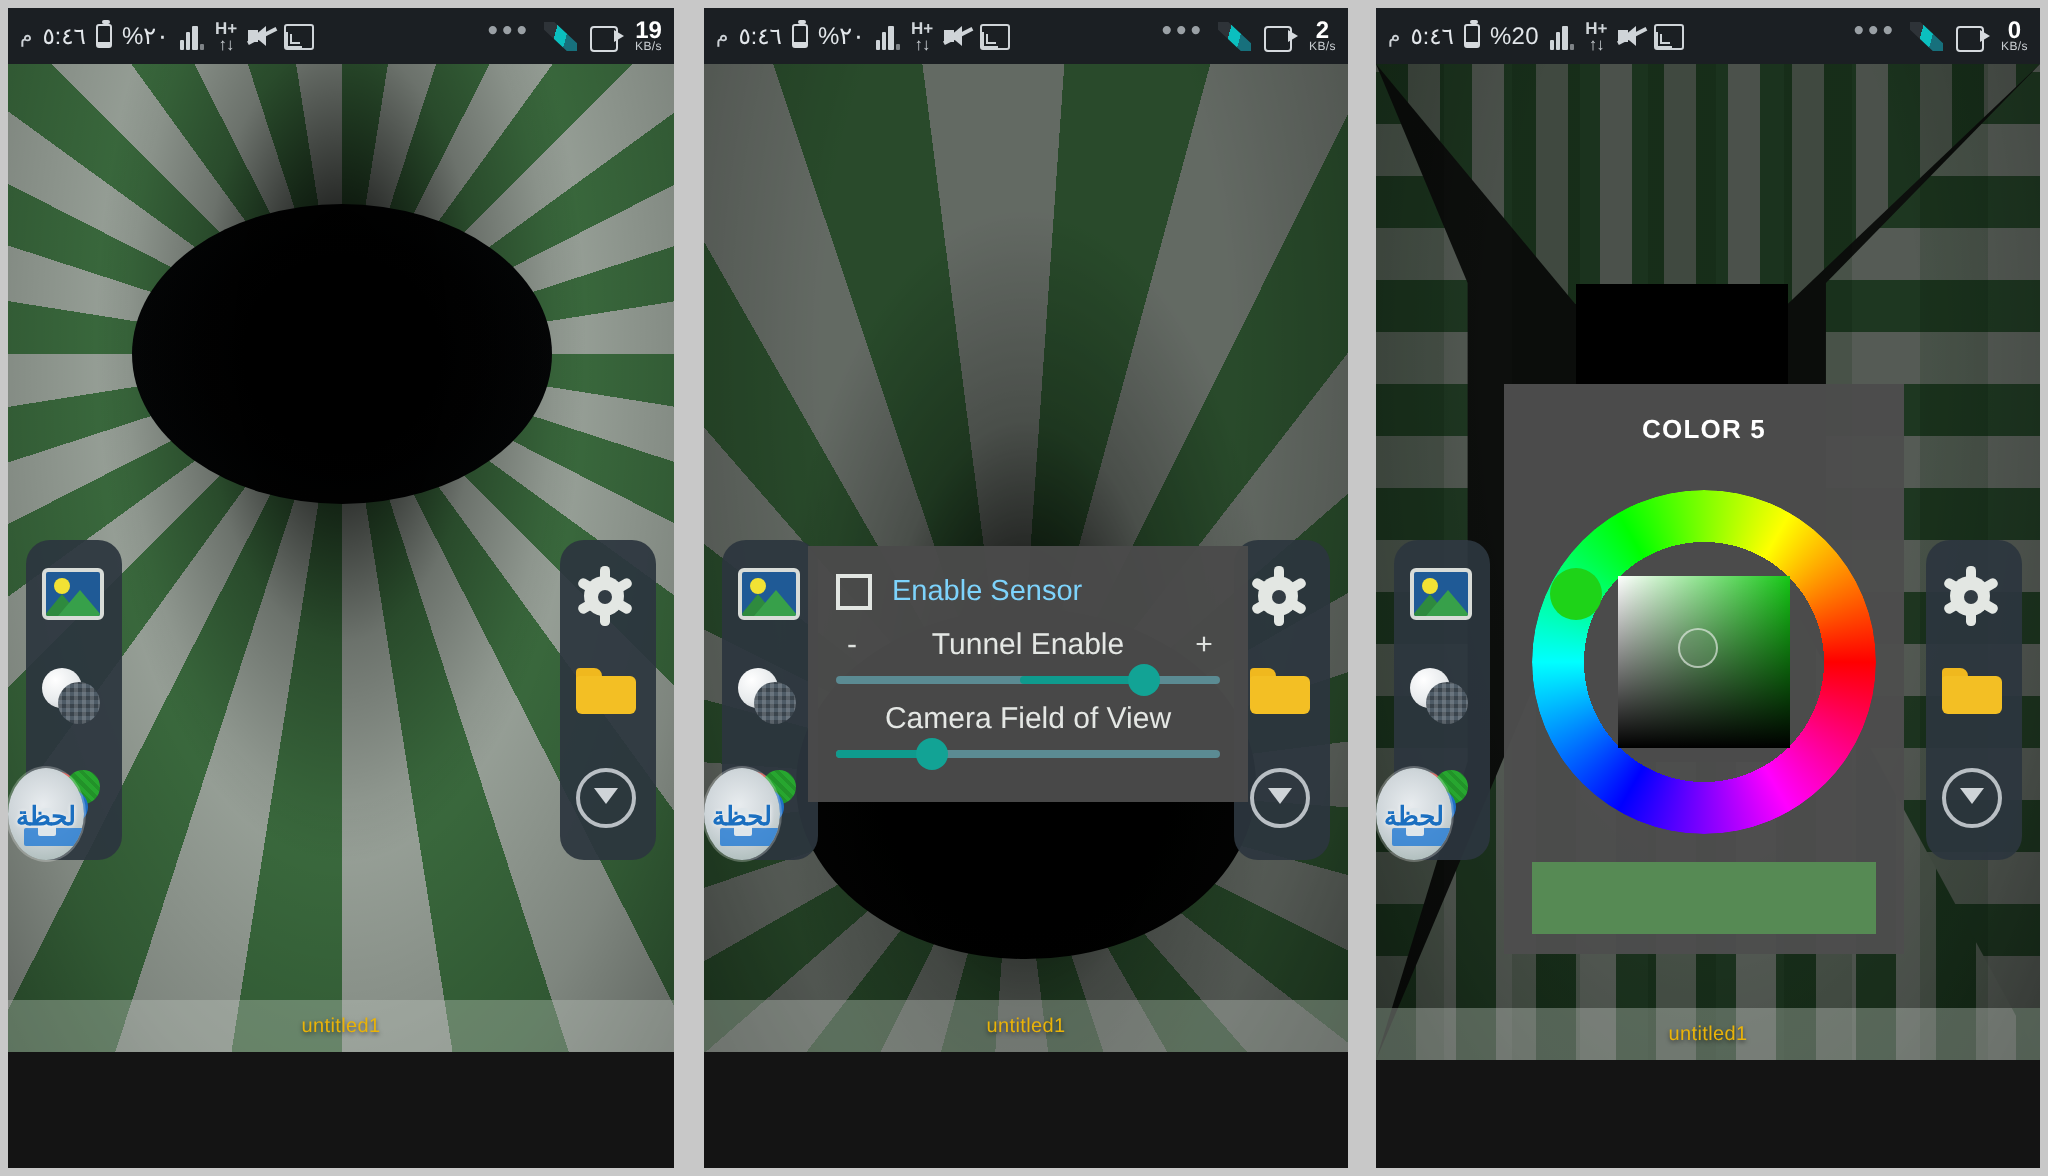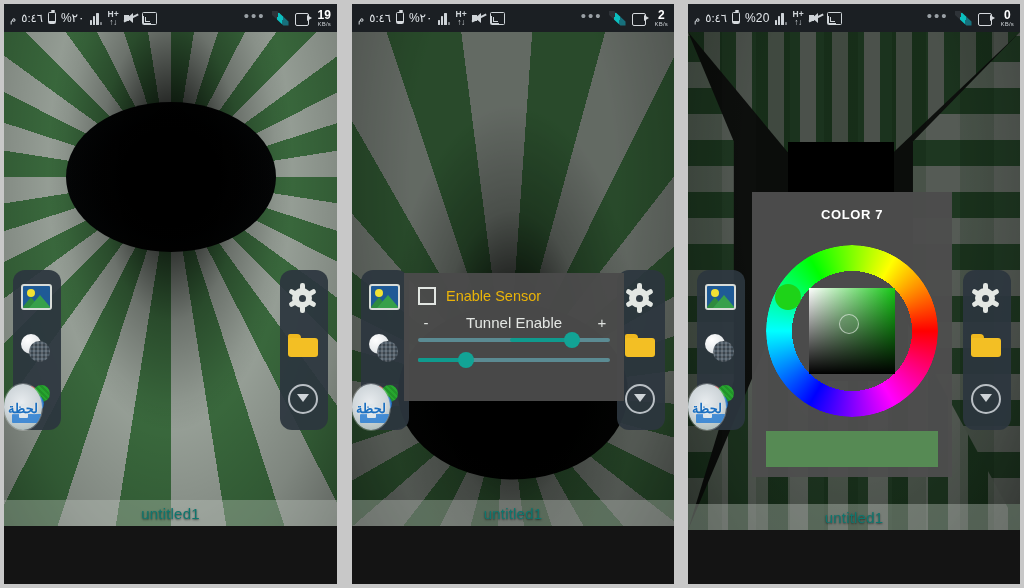--- a/index.html
+++ b/index.html
@@ -299,21 +299,21 @@
 
   
   .title-strip {
     position:absolute; left:0; right:0;
     height: 26px;
     background: rgba(190,196,190,.38);
     display:flex; align-items:center; justify-content:center;
     z-index: 25;
   }
   .title-strip span {
-    color:#0f766e; font-size:15px; letter-spacing:.2px;
+    color:#eab308; font-size:10px; letter-spacing:.2px;
     text-shadow:0 1px 2px rgba(0,0,0,.55);
   }
   .nav-black {
     position:absolute; left:0; right:0; bottom:0;
     background:#141414;
   }
 
   
   .settings-card {
     position:absolute;
@@ -322,21 +322,21 @@
     background: rgba(74,74,74,.97);
     z-index: 30;
     padding: 14px 14px 12px;
     display:flex; flex-direction:column;
   }
   .sensor-row { display:flex; align-items:center; gap:10px; }
   .checkbox {
     width:18px; height:18px; border:2px solid #e2e6e2; background:transparent;
     flex:0 0 auto; cursor:pointer;
   }
-  .sensor-row .lbl { color:#eab308; font-size:14.5px; }
+  .sensor-row .lbl { color:#7dd3fc; font-size:14.5px; }
 
   .slider-block { margin-top: 9px; }
   .slider-head {
     display:flex; align-items:center; justify-content:space-between;
     color:#e4e7e4; font-size:15px; padding:0 2px;
   }
   .slider-head .minus, .slider-head .plus {
     font-size:15px; color:#dfe2df; width:12px; text-align:center; cursor:pointer;
   }
   .slider-head .name { flex:1; text-align:center; }
@@ -616,20 +616,21 @@
             <span class="name">Tunnel Enable</span>
             <span class="plus">+</span>
           </div>
           <div class="slider-track">
             <div class="slider-fill" id="speed-fill" style="left: 48%; width: 32%;"></div>
             <div class="slider-knob" id="speed-knob" style="left: 80%;"></div>
           </div>
         </div>
 
         <div class="slider-block">
+          <div class="fov-head">Camera Field of View</div>
           <div class="slider-track">
             <div class="slider-fill" id="fov-fill" style="width: 25%;"></div>
             <div class="slider-knob" id="fov-knob" style="left: 25%;"></div>
           </div>
         </div>
       </div>
 
       <div class="title-strip" style="bottom:0;">
         <span>untitled1</span>
       </div>
@@ -747,21 +748,21 @@
               <span class="body"></span>
           </div>
         </div>
         <div class="tool-btn">
           <div class="ic-chev"></div>
         </div>
       </div>
 
       <div class="color-card">
         <div class="color-tabs">
-          <div class="ctab active">COLOR 7</div>
+          <div class="ctab active">COLOR 5</div>
         </div>
 
         <div class="wheel-area">
           <div class="hue-ring"></div>
           <div class="sv-square">
             <div class="sv-knob" style="left:46%;top:42%;"></div>
           </div>
           <div class="hue-knob" id="hue-knob" style="left: 21.5448px; top: 51.7286px;"></div>
         </div>
 

